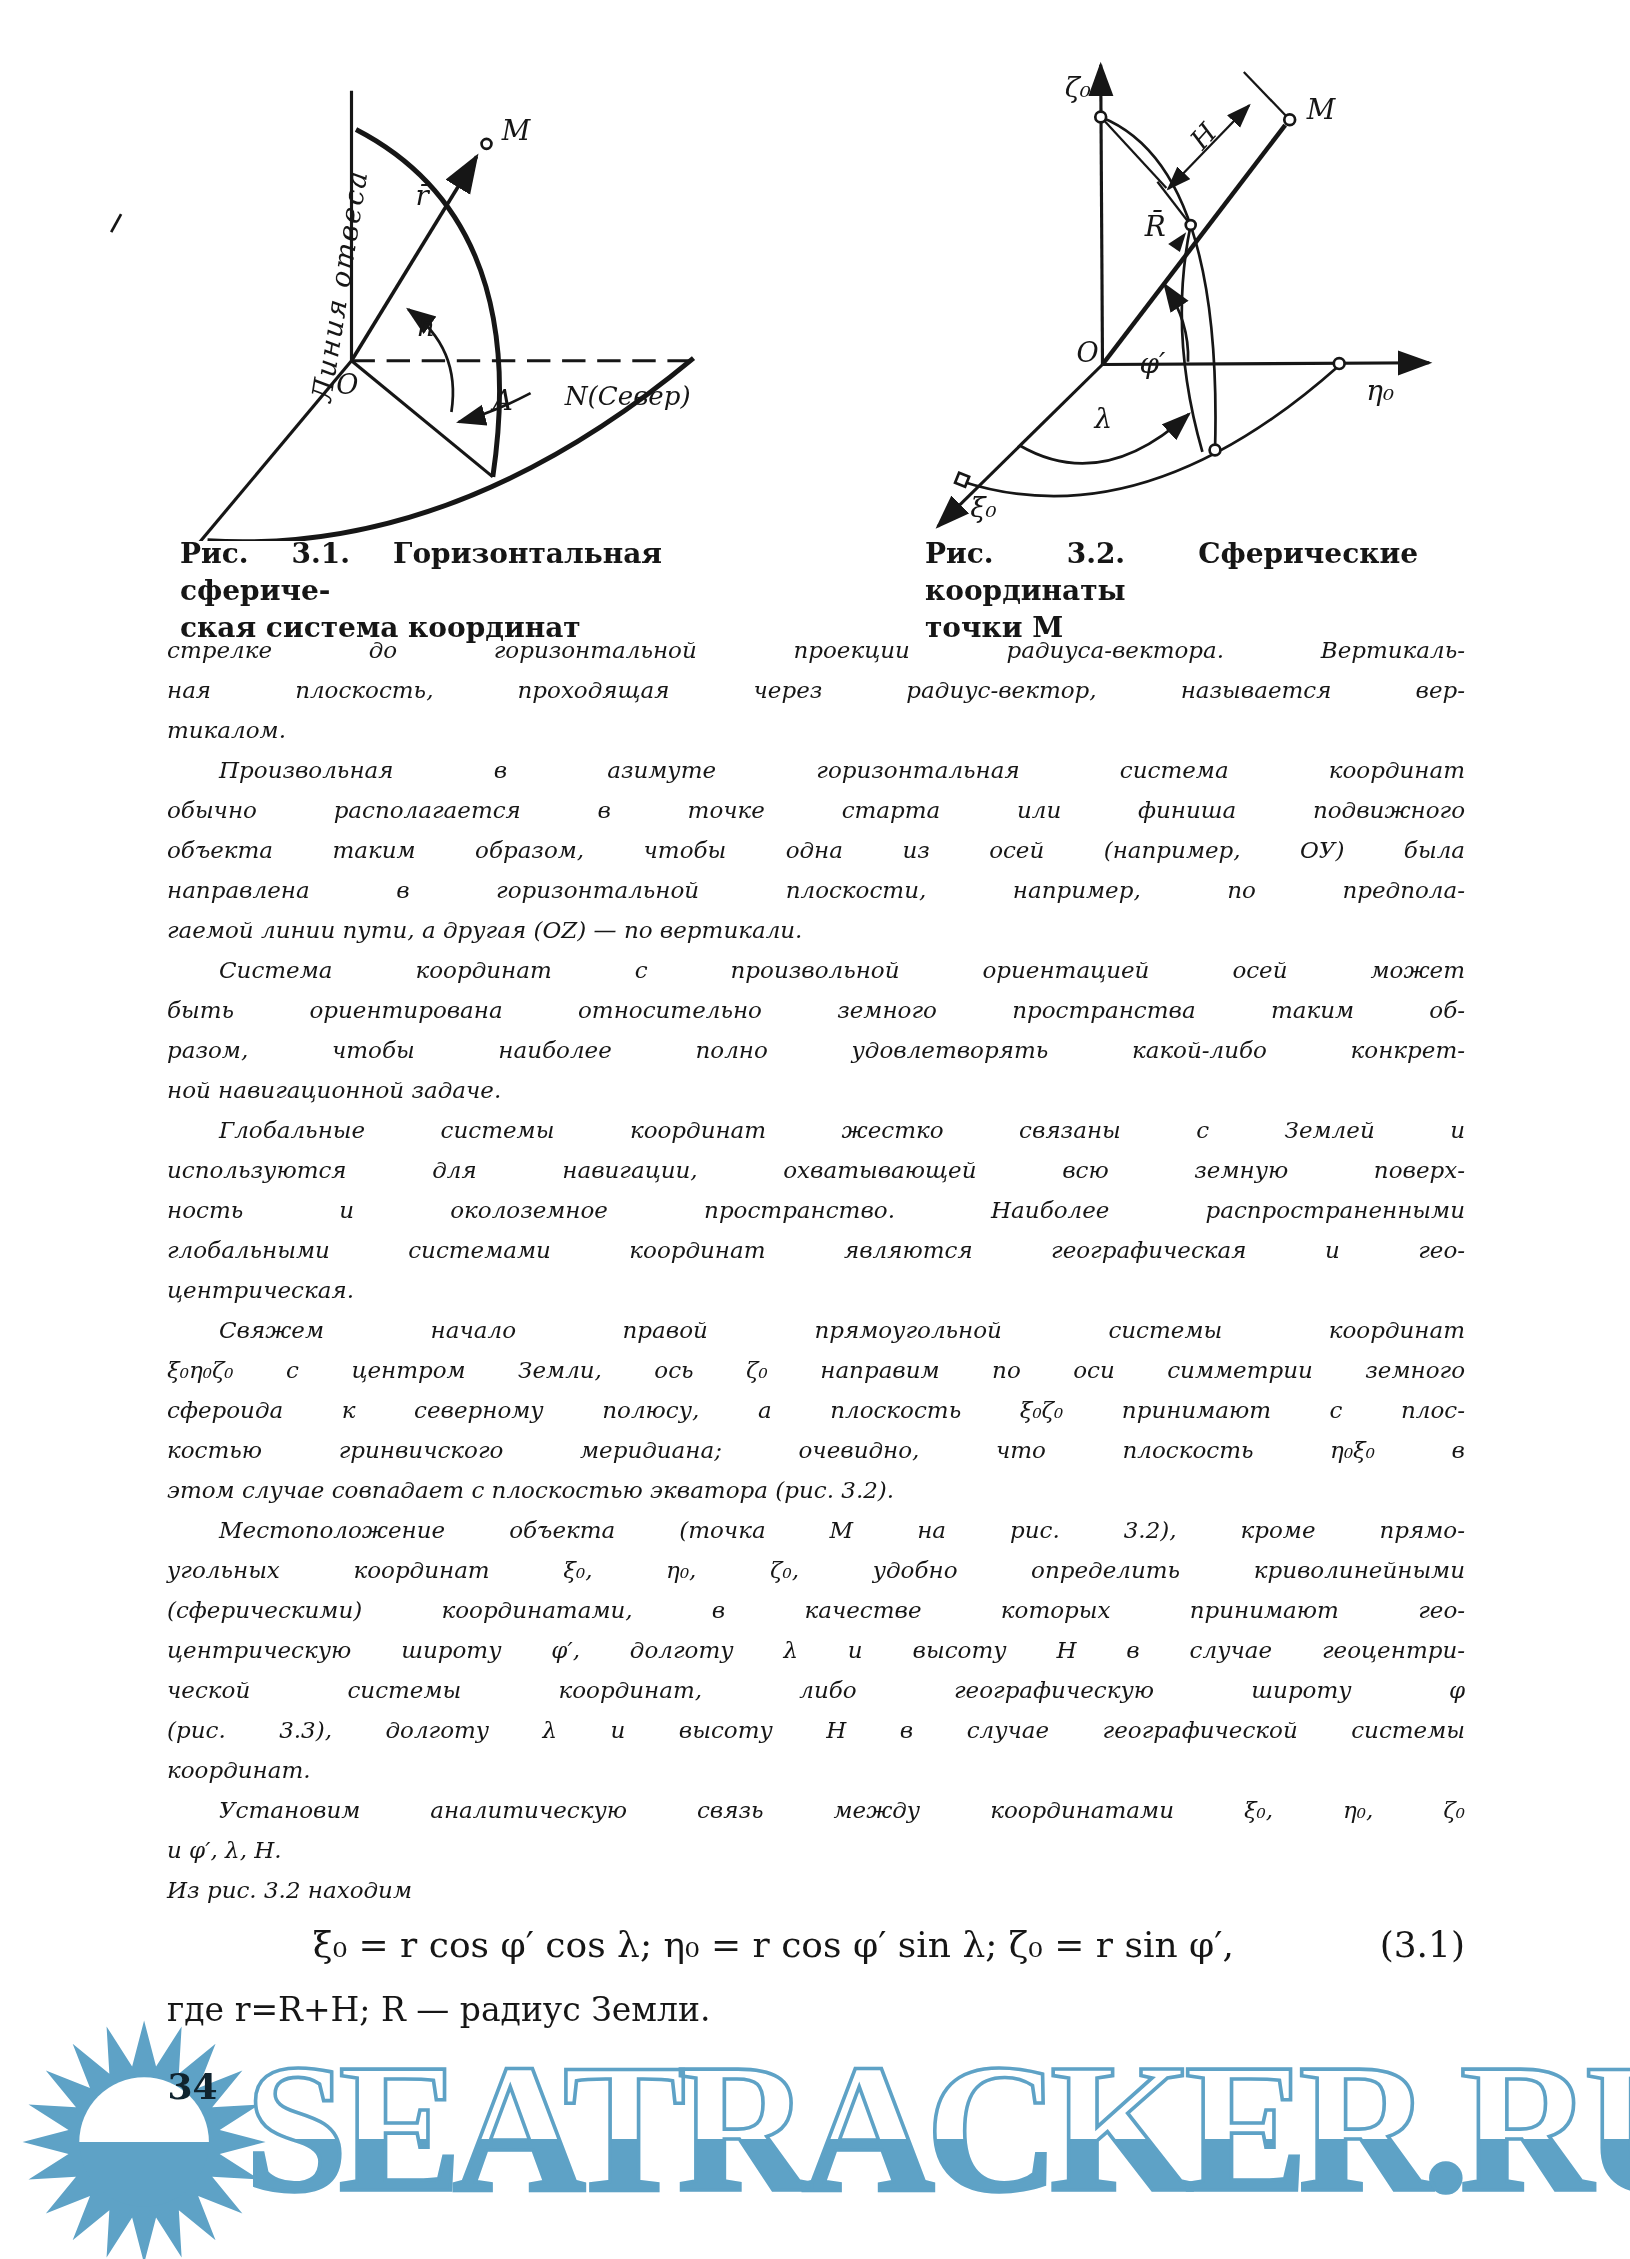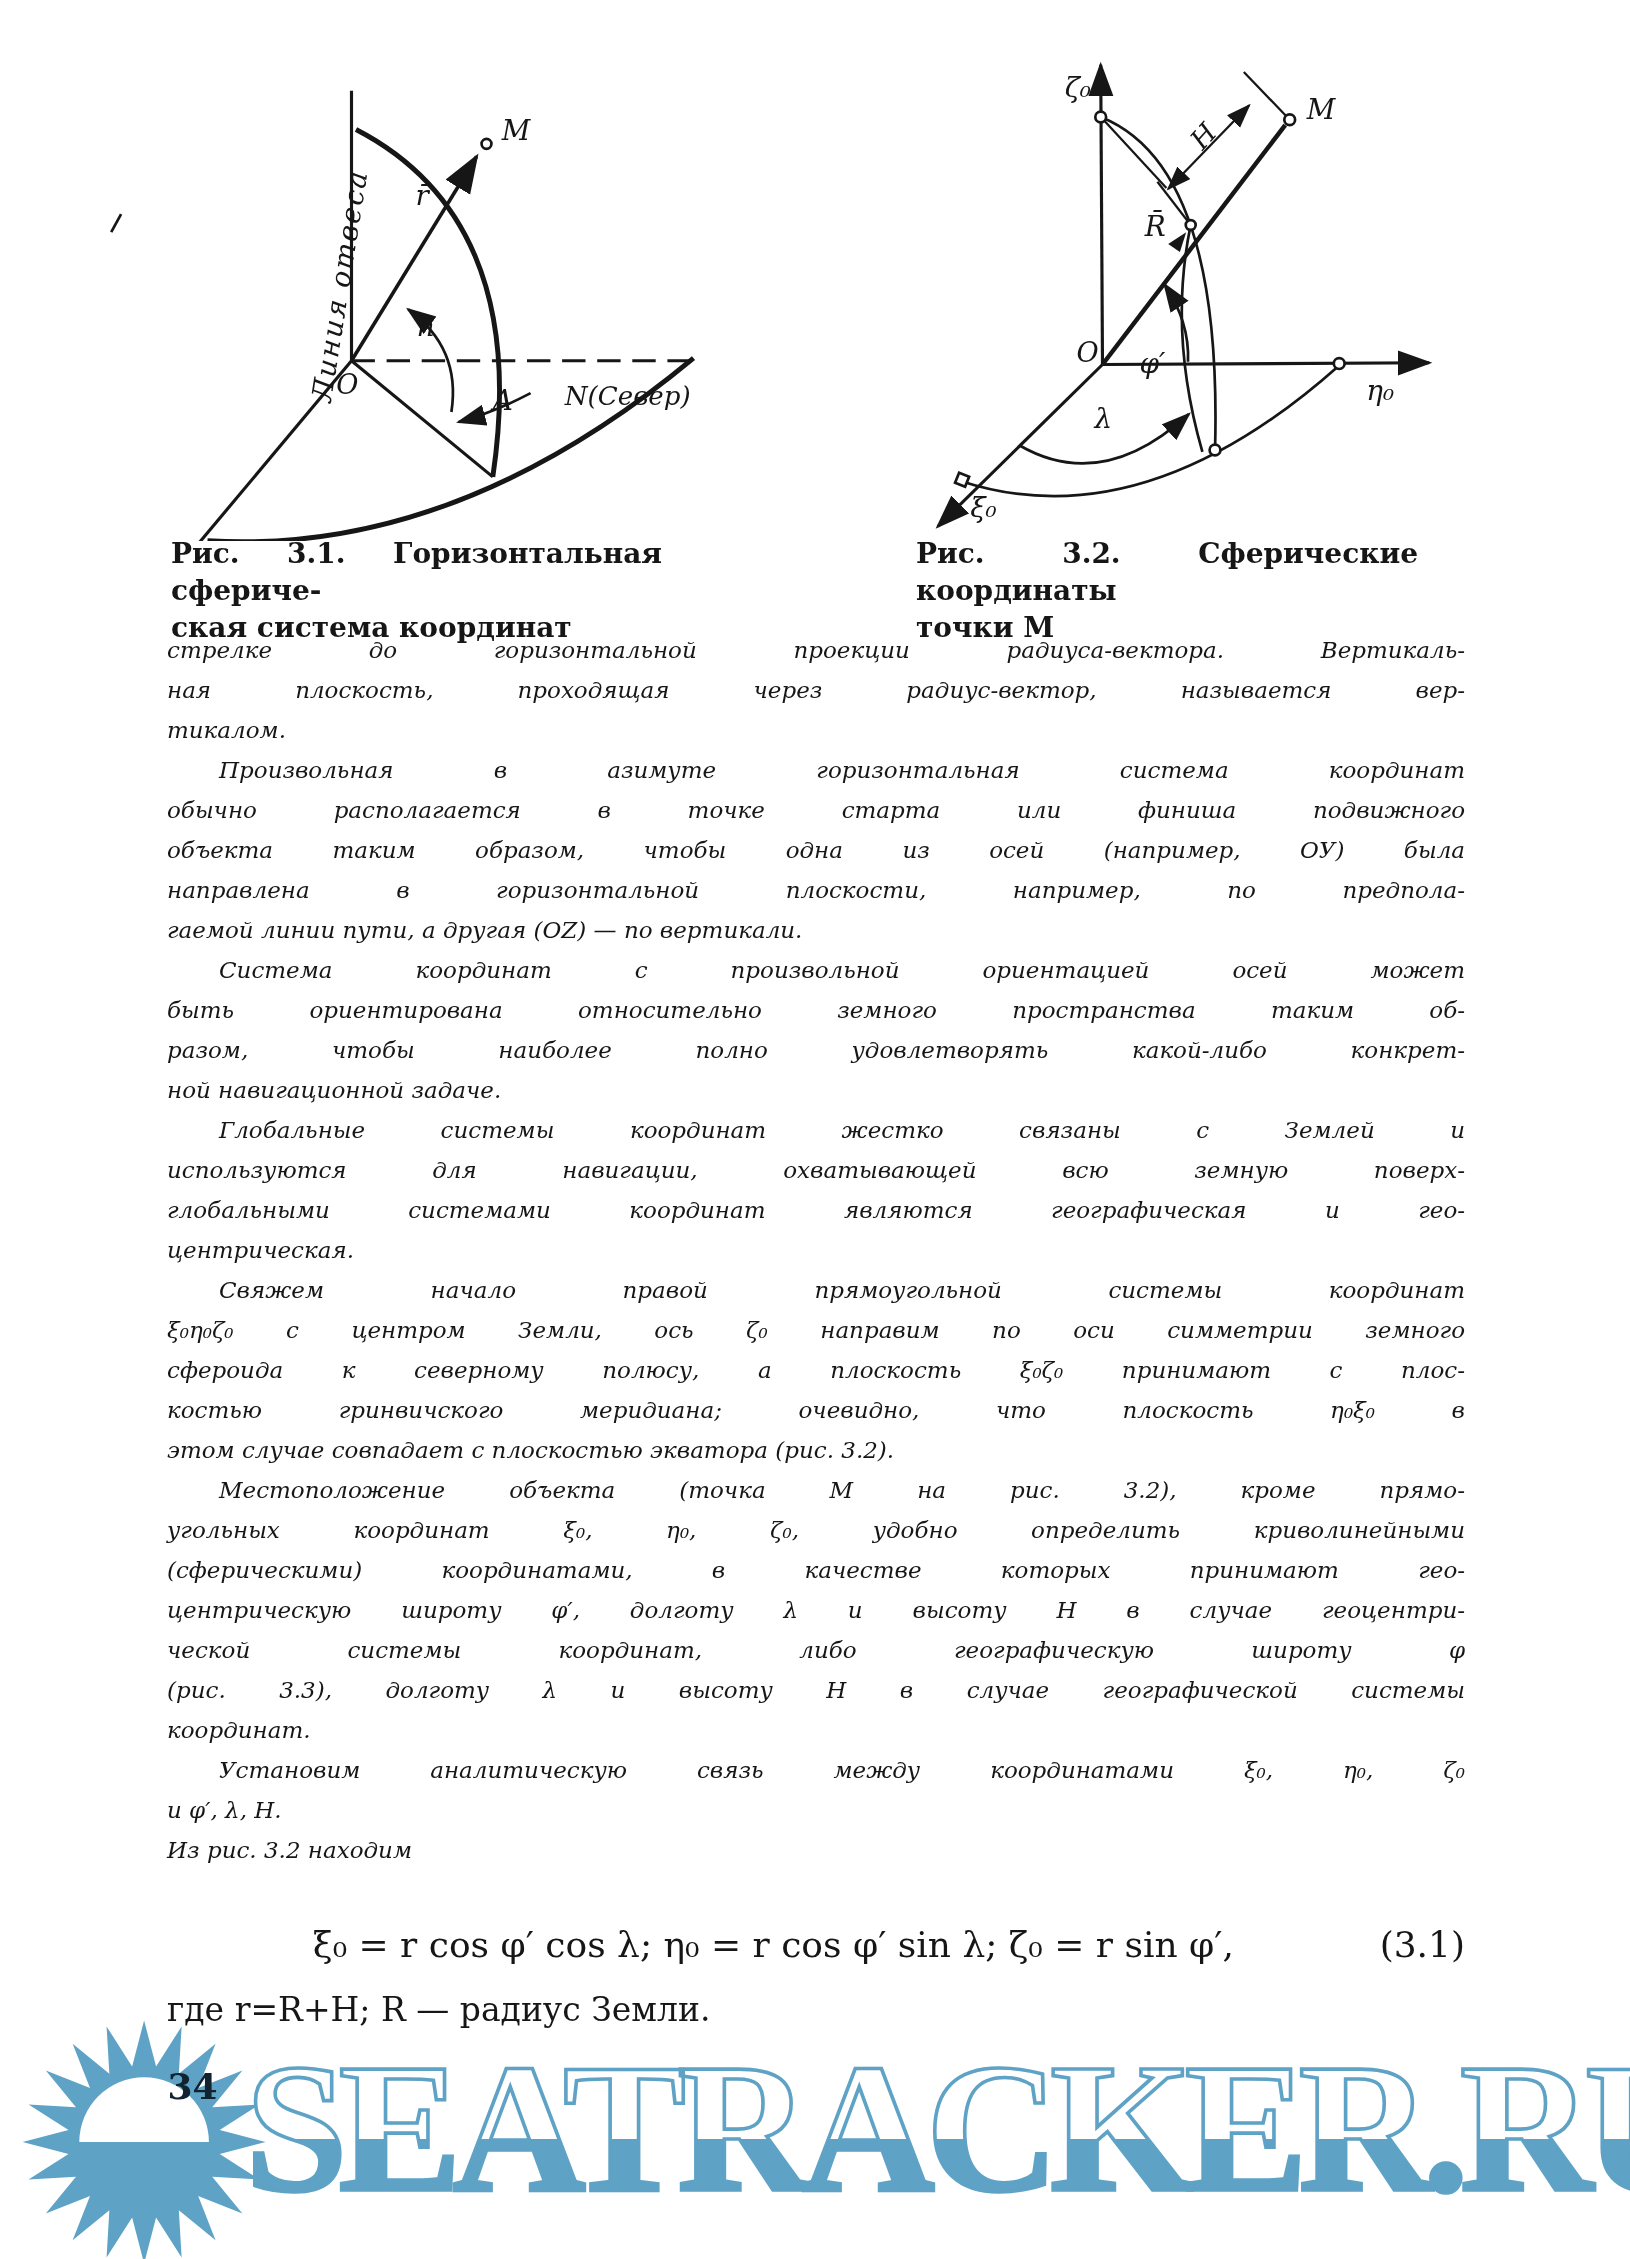--- a/index.html
+++ b/index.html
@@ -7,21 +7,21 @@
         font-family:"DejaVu Serif","Liberation Serif",serif;color:#161616;}
   svg{display:block;}
   
   #fig1{position:absolute;left:104px;top:50px;width:612px;height:491px;}
   #fig2{position:absolute;left:918px;top:36px;width:558px;height:504px;}
   .figlabel{font-family:"DejaVu Serif","Liberation Serif",serif;font-style:italic;fill:#161616;}
   
   .caption{position:absolute;font-weight:bold;font-size:28px;line-height:37px;color:#161616;}
   #cap1{left:171px;top:535px;width:491px;}
   #cap2{left:916px;top:535px;width:502px;}
-  .cap-line{text-align:justify;text-align-last:justify;}
+  .cap-line{text-align:justify;text-align-last:justify;margin-left:9px;}
   .cap-line.last{text-align-last:left;}
   
   #bodytext{position:absolute;left:167px;top:630px;width:1298px;font-size:23px;line-height:40px;font-style:italic;}
   .bline{text-align:justify;text-align-last:justify;height:40px;white-space:nowrap0;}
   .bline.last{text-align-last:left;}
   .bline.ind{text-indent:52px;}
   
   #formula{position:absolute;left:167px;top:1924px;width:1298px;display:flex;align-items:baseline;
            font-size:36px;}
   #formula .fbody{flex:1;text-align:center;}
@@ -136,20 +136,21 @@
       <div class="bline">обычно располагается в точке старта или финиша подвижного</div>
       <div class="bline">объекта таким образом, чтобы одна из осей (например, ОУ) была</div>
       <div class="bline">направлена в горизонтальной плоскости, например, по предпола-</div>
       <div class="bline last">гаемой линии пути, а другая (OZ) — по вертикали.</div>
       <div class="bline ind">Система координат с произвольной ориентацией осей может</div>
       <div class="bline">быть ориентирована относительно земного пространства таким об-</div>
       <div class="bline">разом, чтобы наиболее полно удовлетворять какой-либо конкрет-</div>
       <div class="bline last">ной навигационной задаче.</div>
       <div class="bline ind">Глобальные системы координат жестко связаны с Землей и</div>
       <div class="bline">используются для навигации, охватывающей всю земную поверх-</div>
+      <div class="bline">ность и околоземное пространство. Наиболее распространенными</div>
       <div class="bline">глобальными системами координат являются географическая и гео-</div>
       <div class="bline last">центрическая.</div>
       <div class="bline ind">Свяжем начало правой прямоугольной системы координат</div>
       <div class="bline">ξ₀η₀ζ₀ с центром Земли, ось ζ₀ направим по оси симметрии земного</div>
       <div class="bline">сфероида к северному полюсу, а плоскость ξ₀ζ₀ принимают с плос-</div>
       <div class="bline">костью гринвичского меридиана; очевидно, что плоскость η₀ξ₀ в</div>
       <div class="bline last">этом случае совпадает с плоскостью экватора (рис. 3.2).</div>
       <div class="bline ind">Местоположение объекта (точка М на рис. 3.2), кроме прямо-</div>
       <div class="bline">угольных координат ξ₀, η₀, ζ₀, удобно определить криволинейными</div>
       <div class="bline">(сферическими) координатами, в качестве которых принимают гео-</div>

